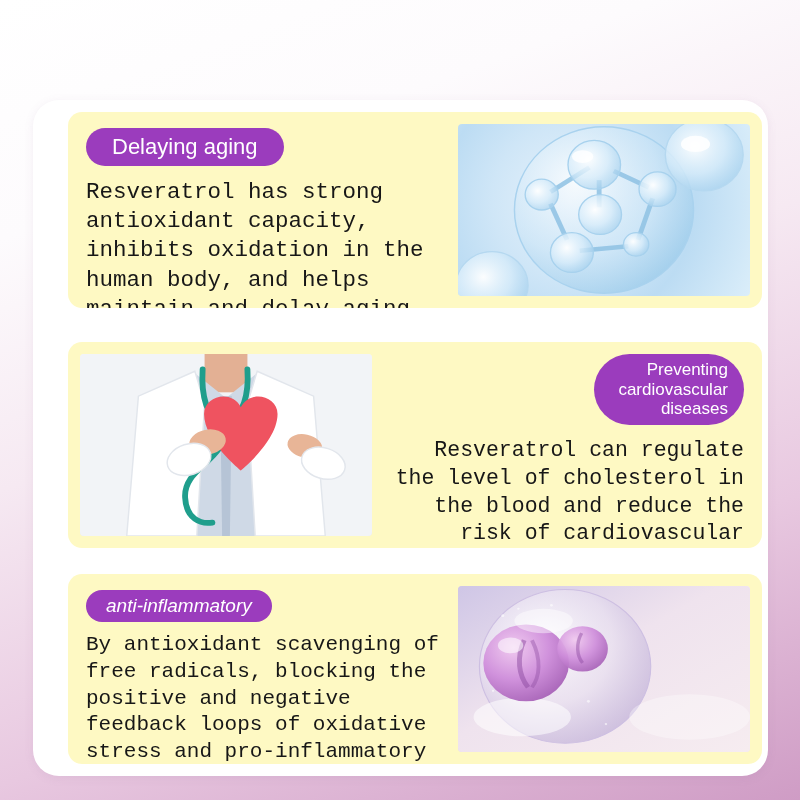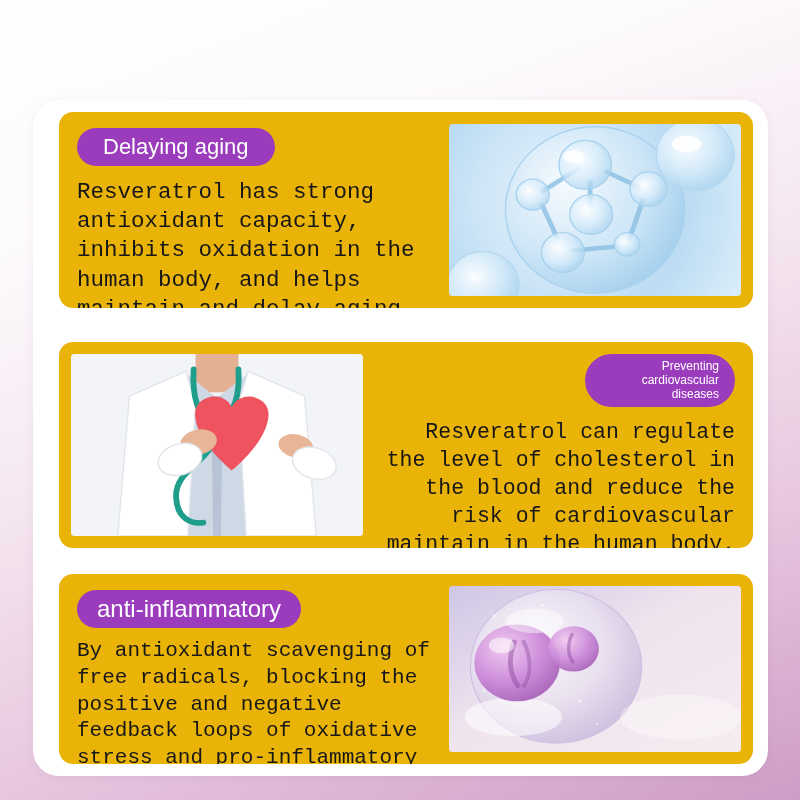--- a/index.html
+++ b/index.html
@@ -25,22 +25,22 @@
   
   .card{
     position:absolute;left:33px;top:100px;width:735px;height:676px;
     background:#ffffff;border-radius:26px;
     box-shadow:0 2px 10px rgba(140,100,150,.10);
     box-sizing:border-box;
   }
 
   
   .panel{
-    position:absolute;left:26px;width:694px;
-    background:#eab308;border-radius:14px;overflow:hidden;
+    position:absolute;left:35px;width:694px;
+    background:#fef9c3;border-radius:14px;overflow:hidden;
     box-sizing:border-box;
   }
   .panel.p1{top:12px;height:196px;}
   .panel.p2{top:242px;height:206px;}
   .panel.p3{top:474px;height:190px;}
 
   .row{display:flex;height:100%;width:100%;box-sizing:border-box;}
   .row.rev{flex-direction:row-reverse;}
 
   .txtcol{flex:0 0 390px;padding:16px 14px 10px 18px;box-sizing:border-box;
@@ -51,23 +51,23 @@
   .imgcol.left{padding:12px 0 12px 12px;}
   .media{width:100%;height:100%;border-radius:4px;overflow:hidden;position:relative;}
 
   
   .badge{
     display:inline-block;background:#9b3cbd;color:#ffffff;
     border-radius:999px;box-sizing:border-box;
     font-size:22px;line-height:1.18;
     padding:6px 26px;white-space:nowrap;
   }
-  .badge.multi{white-space:normal;text-align:right;font-size:12px;
+  .badge.multi{white-space:normal;text-align:right;font-size:17px;
                padding:6px 16px;line-height:1.15;max-width:150px;}
-  .badge.small{font-size:24px;padding:5px 20px;}
+  .badge.small{font-size:19px;padding:5px 20px;font-style:italic;}
 
   
   .body{
     margin-top:12px;color:#171717;font-size:22.5px;line-height:1.30;
     font-family:Liberation Mono, monospace;
   }
   .body.right{text-align:right;font-size:21.5px;}
   .body.tight{font-size:21px;line-height:1.27;margin-top:10px;}
   .body p{margin:0;}
 

